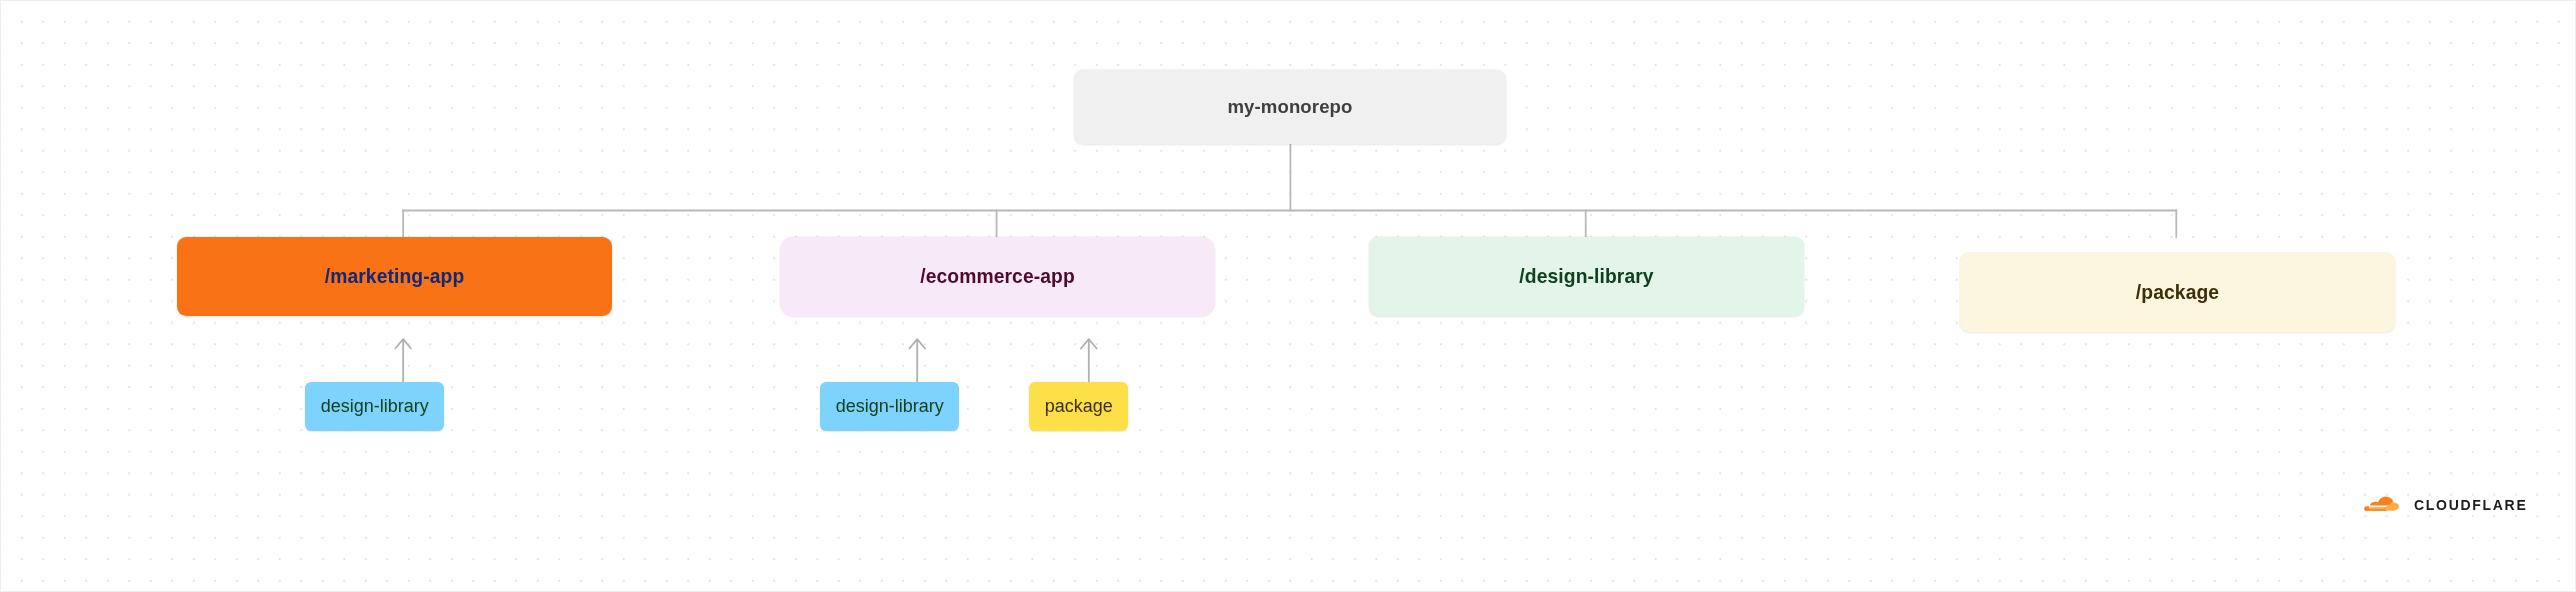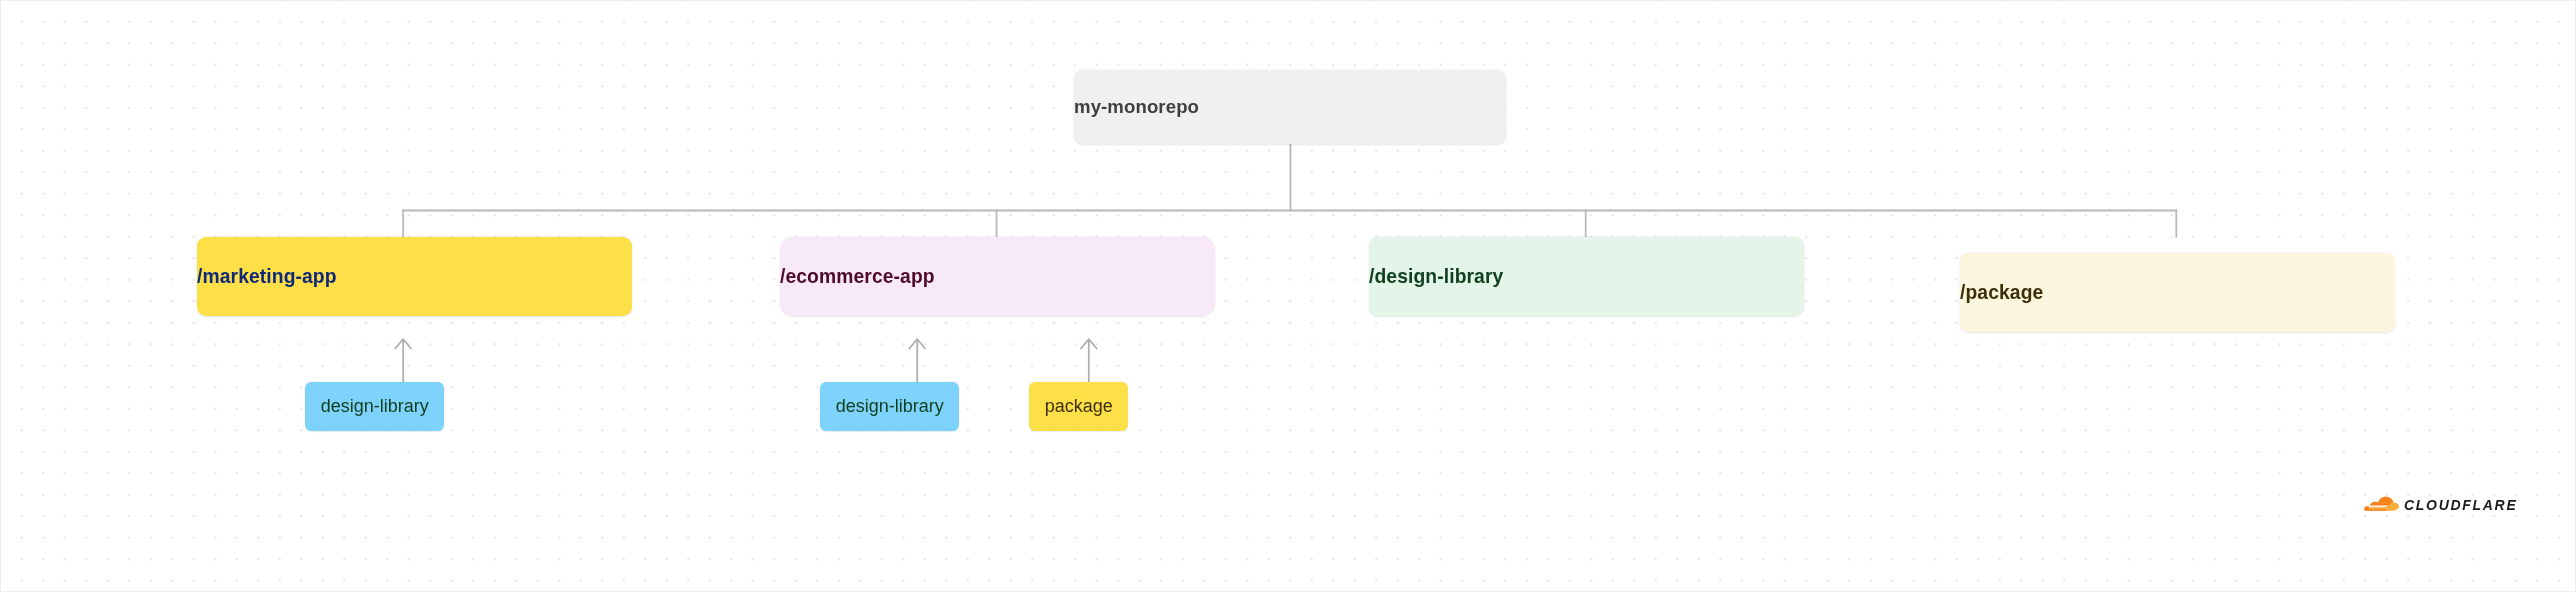--- a/index.html
+++ b/index.html
@@ -37,46 +37,46 @@
     pointer-events: none;
   }
 
   
   .node {
     position: absolute;
     box-sizing: border-box;
     border-radius: 9.3px;
     display: flex;
     align-items: center;
-    justify-content: flex-start;
+    justify-content: center;
     text-align: center;
     box-shadow: 0 0.7px 2.1px rgba(30,30,30,0.10), 0 0 0 0.7px rgba(0,0,0,0.015);
   }
   .node-label {
     font-weight: bold;
     font-size: 19.3px;
     letter-spacing: 0.1px;
     white-space: nowrap;
   }
 
   #node-root {
     left: 1073px;
     top: 69px;
     width: 432px;
     height: 74px;
     background: #f0f0f0;
   }
   #node-root .node-label { color: #3f3f3f; font-size: 18.6px; }
 
   #node-marketing {
-    left: 196px;
+    left: 176px;
     top: 236px;
     width: 435px;
     height: 79px;
-    background: #fde047;
+    background: #f97316;
   }
   #node-marketing .node-label { color: #10287a; }
 
   #node-ecommerce {
     left: 779px;
     top: 236px;
     width: 435px;
     height: 79px;
     background: #f8e9f8;
     border-radius: 14px;
@@ -127,22 +127,21 @@
   #pill-ec-design { left: 819px; top: 381px; }
   #pill-ec-package{ left: 1028px; top: 381px; }
 
   
   #cloudflare-logo {
     position: absolute;
     left: 2363px;
     top: 494px;
     display: flex;
     align-items: center;
-    gap: 3px;
-    font-style: italic;
+    gap: 13px;
   }
   #cloudflare-wordmark {
     font-size: 14px;
     font-weight: bold;
     letter-spacing: 1.7px;
     color: #1d1d1b;
     line-height: 1;
   }
 </style>
 </head>

